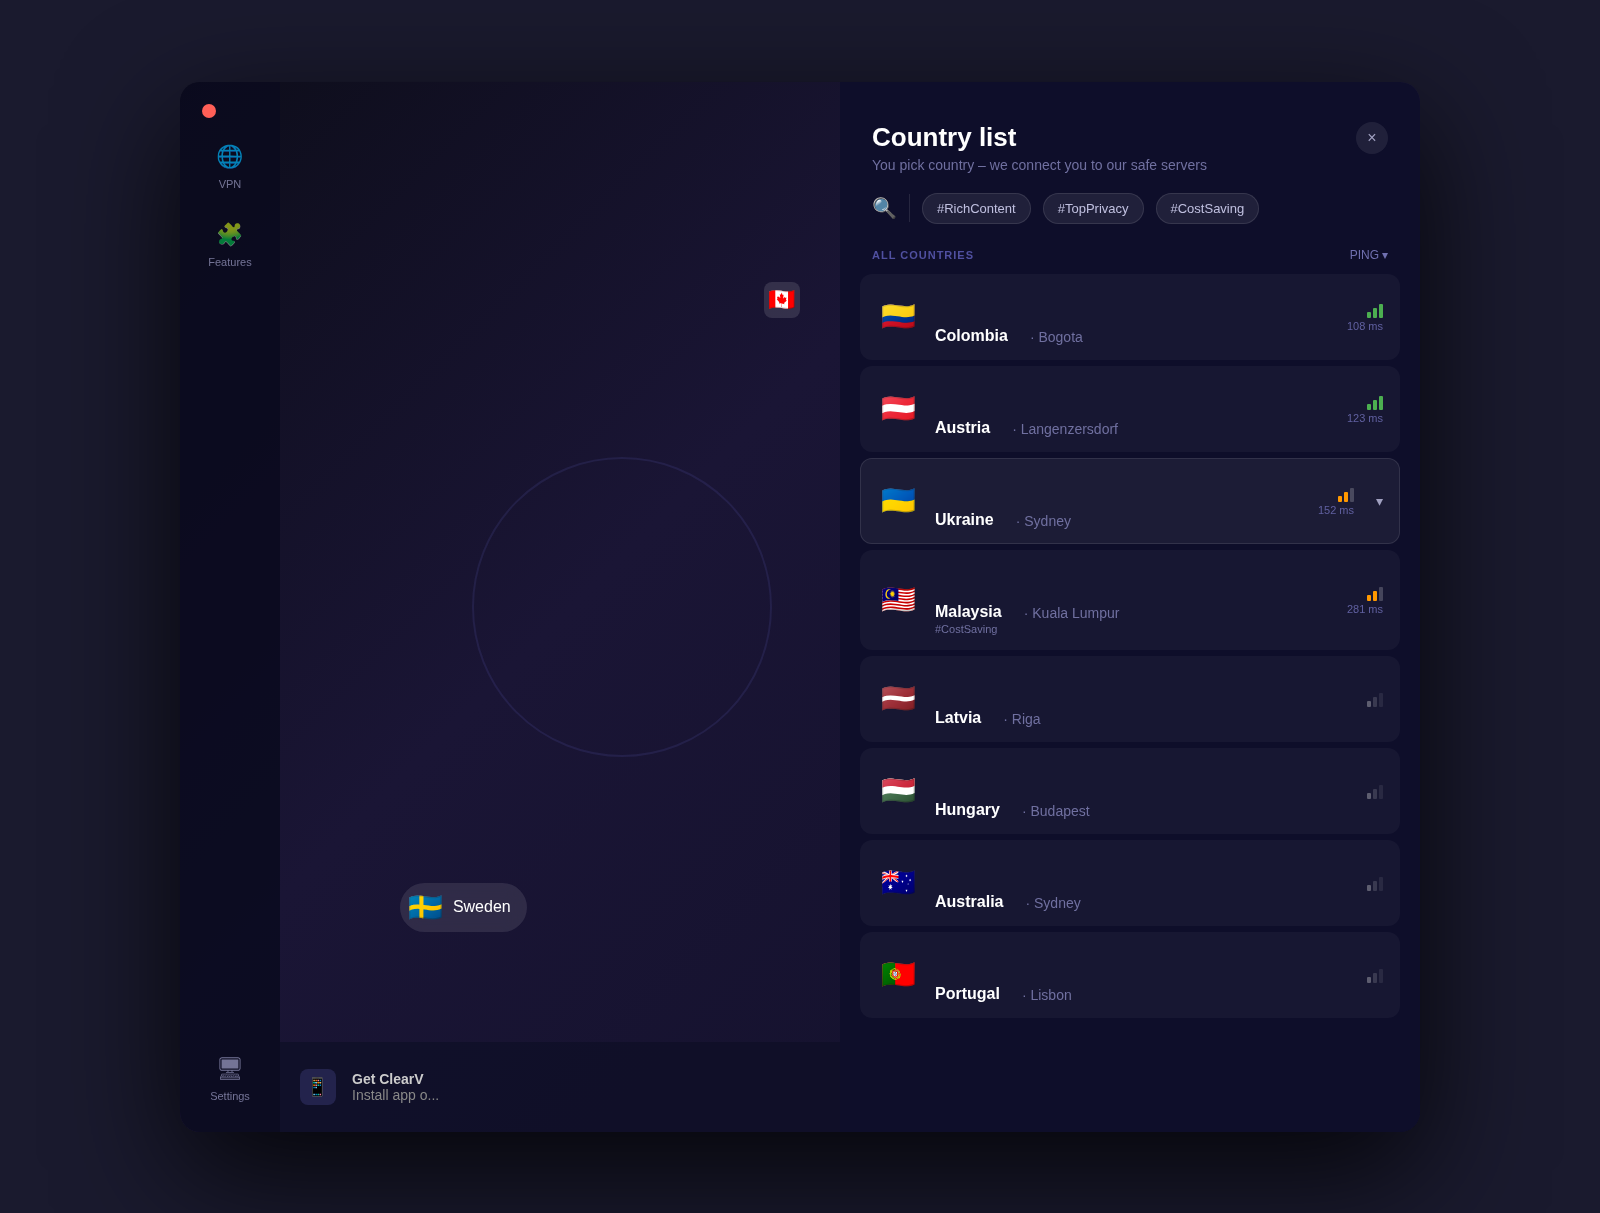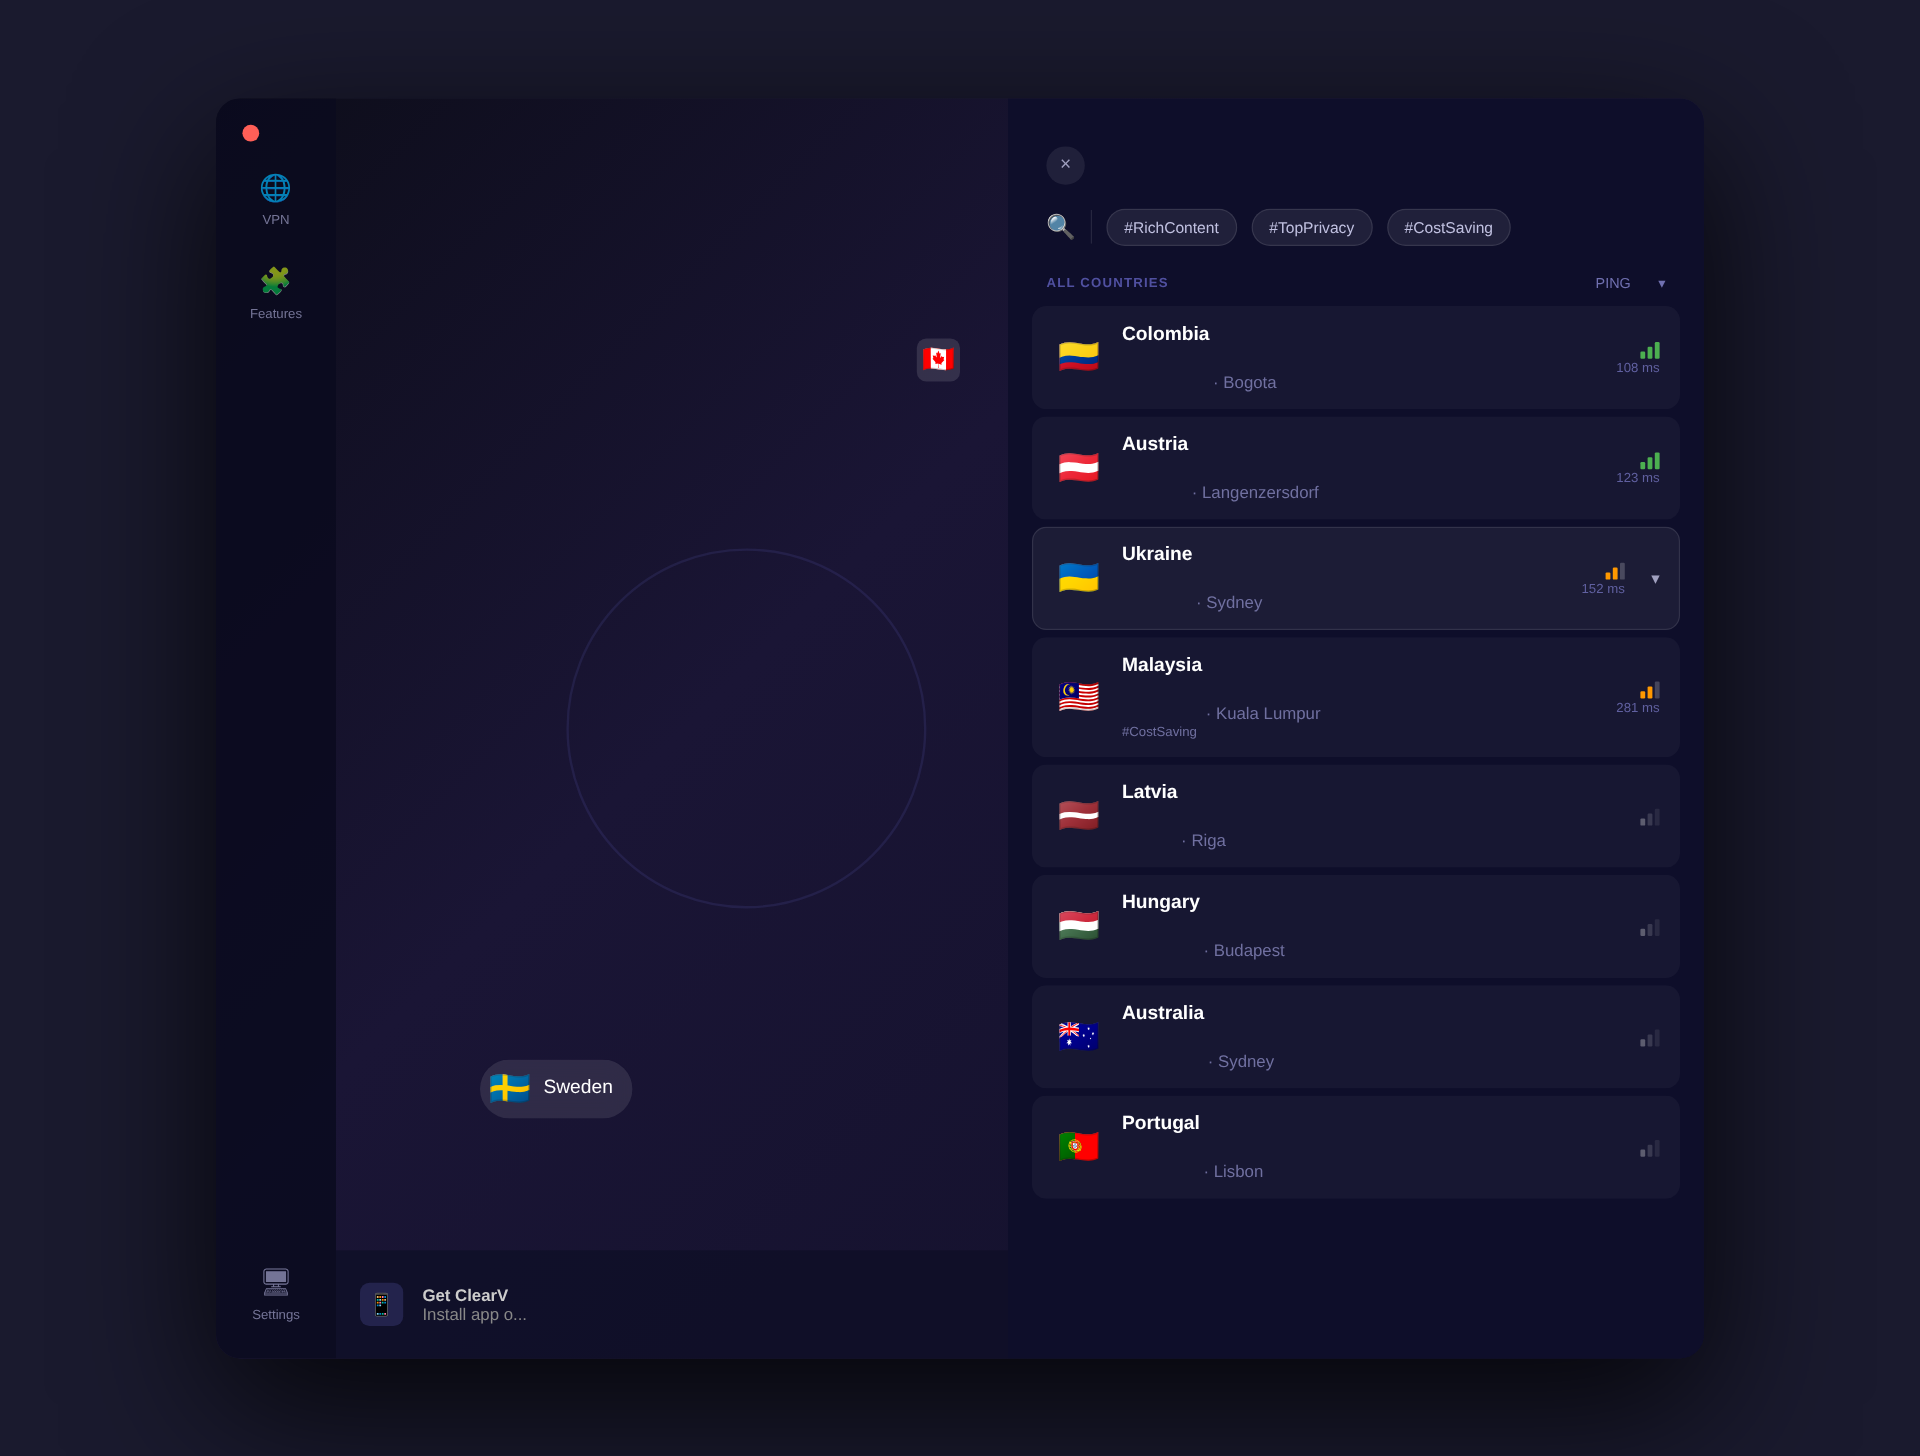--- a/index.html
+++ b/index.html
@@ -240,21 +240,21 @@
     .list-header-label {
       font-size: 11px;
       font-weight: 600;
       color: #5050a0;
       letter-spacing: 1px;
       text-transform: uppercase;
     }
     .ping-sort {
       display: flex;
       align-items: center;
-      gap: 23px;
+      gap: 3px;
       color: #7070b0;
       font-size: 12px;
       cursor: pointer;
     }
     
     .country-list {
       flex: 1;
       overflow-y: auto;
       padding: 4px 20px 20px;
       display: flex;
@@ -288,22 +288,22 @@
       display: flex;
       align-items: center;
       justify-content: center;
       font-size: 28px;
     }
     .country-info {
       flex: 1;
     }
     .country-name-row {
       display: flex;
-      align-items: flex-start;
-      gap: 3px;
+      align-items: flex-end;
+      gap: 22px;
     }
     .country-name {
       font-size: 16px;
       font-weight: 700;
       color: #ffffff;
     }
     .city-name {
       font-size: 14px;
       color: #7070a0;
       font-weight: 400;
@@ -394,20 +394,24 @@
       <div class="bottom-bar-text">
         <strong>Get ClearV</strong>
         <span>Install app o...</span>
       </div>
     </div>
   </div>
 
   <div class="panel">
 
     <div class="panel-header">
+      <div>
+        <div class="panel-title">Country list</div>
+        <div class="panel-subtitle">You pick country – we connect you to our safe servers</div>
+      </div>
       <button class="close-btn">×</button>
     </div>
 
     <div class="search-bar">
       <span class="search-icon-wrap">🔍</span>
       <div class="divider-v"></div>
       <button class="tag-btn">#RichContent</button>
       <button class="tag-btn">#TopPrivacy</button>
       <button class="tag-btn">#CostSaving</button>
     </div>

